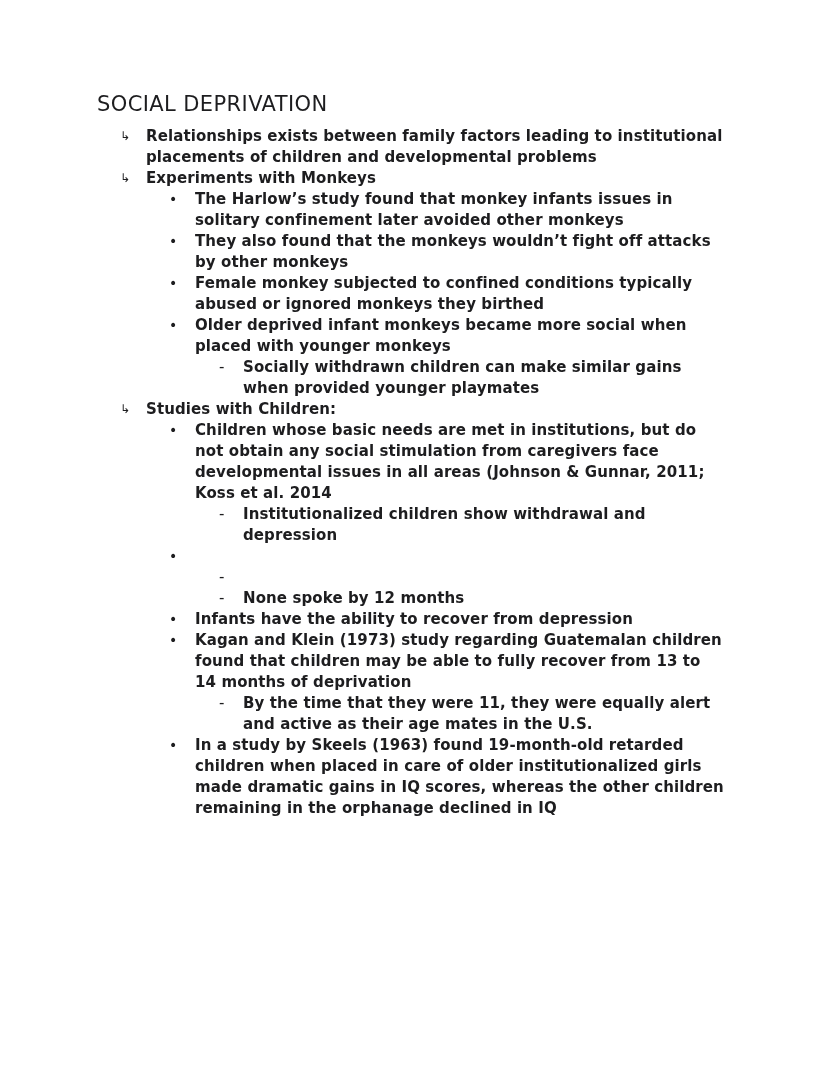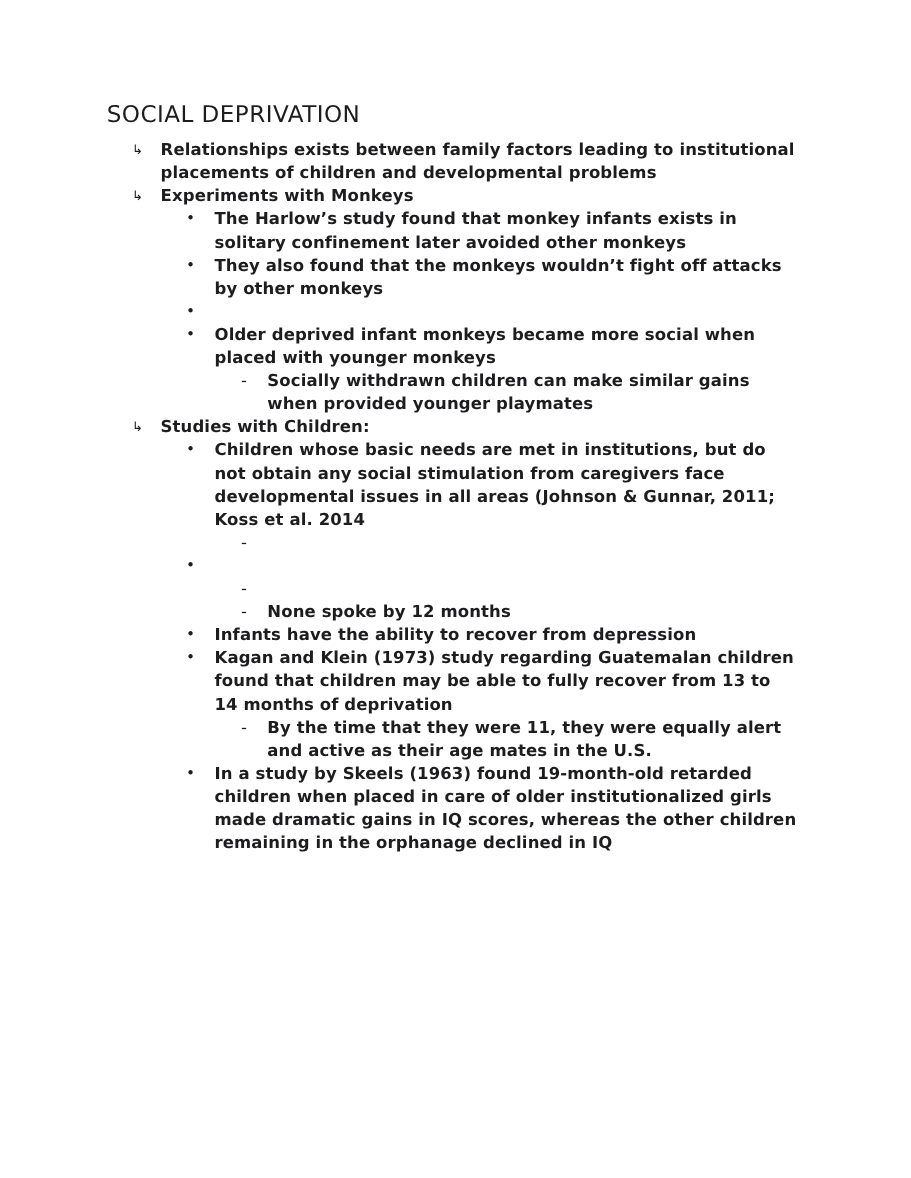--- a/index.html
+++ b/index.html
@@ -62,47 +62,49 @@
       <div class="row level-1">
         <span class="marker">↳</span>
         <span class="text">Relationships exists between family factors leading to institutional placements of children and developmental problems</span>
       </div>
       <div class="row level-1">
         <span class="marker">↳</span>
         <span class="text">Experiments with Monkeys</span>
       </div>
       <div class="row level-2">
         <span class="marker">•</span>
-        <span class="text">The Harlow’s study found that monkey infants exists in solitary confinement later avoided other monkeys</span>
+        <span class="text">The Harlow’s study found that monkey infants issues in solitary confinement later avoided other monkeys</span>
       </div>
       <div class="row level-2">
         <span class="marker">•</span>
         <span class="text">They also found that the monkeys wouldn’t fight off attacks by other monkeys</span>
       </div>
       <div class="row level-2">
         <span class="marker">•</span>
+        <span class="text">Female monkey subjected to confined conditions typically abused or ignored monkeys they birthed</span>
       </div>
       <div class="row level-2">
         <span class="marker">•</span>
         <span class="text">Older deprived infant monkeys became more social when placed with younger monkeys</span>
       </div>
       <div class="row level-3">
         <span class="marker">-</span>
         <span class="text">Socially withdrawn children can make similar gains when provided younger playmates</span>
       </div>
       <div class="row level-1">
         <span class="marker">↳</span>
         <span class="text">Studies with Children:</span>
       </div>
       <div class="row level-2">
         <span class="marker">•</span>
         <span class="text">Children whose basic needs are met in institutions, but do not obtain any social stimulation from caregivers face developmental issues in all areas (Johnson &amp; Gunnar, 2011; Koss et al. 2014</span>
       </div>
       <div class="row level-3">
         <span class="marker">-</span>
+        <span class="text">Institutionalized children show withdrawal and depression</span>
       </div>
       <div class="row level-2">
         <span class="marker">•</span>
       </div>
       <div class="row level-3">
         <span class="marker">-</span>
       </div>
       <div class="row level-3">
         <span class="marker">-</span>
         <span class="text">None spoke by 12 months</span>

